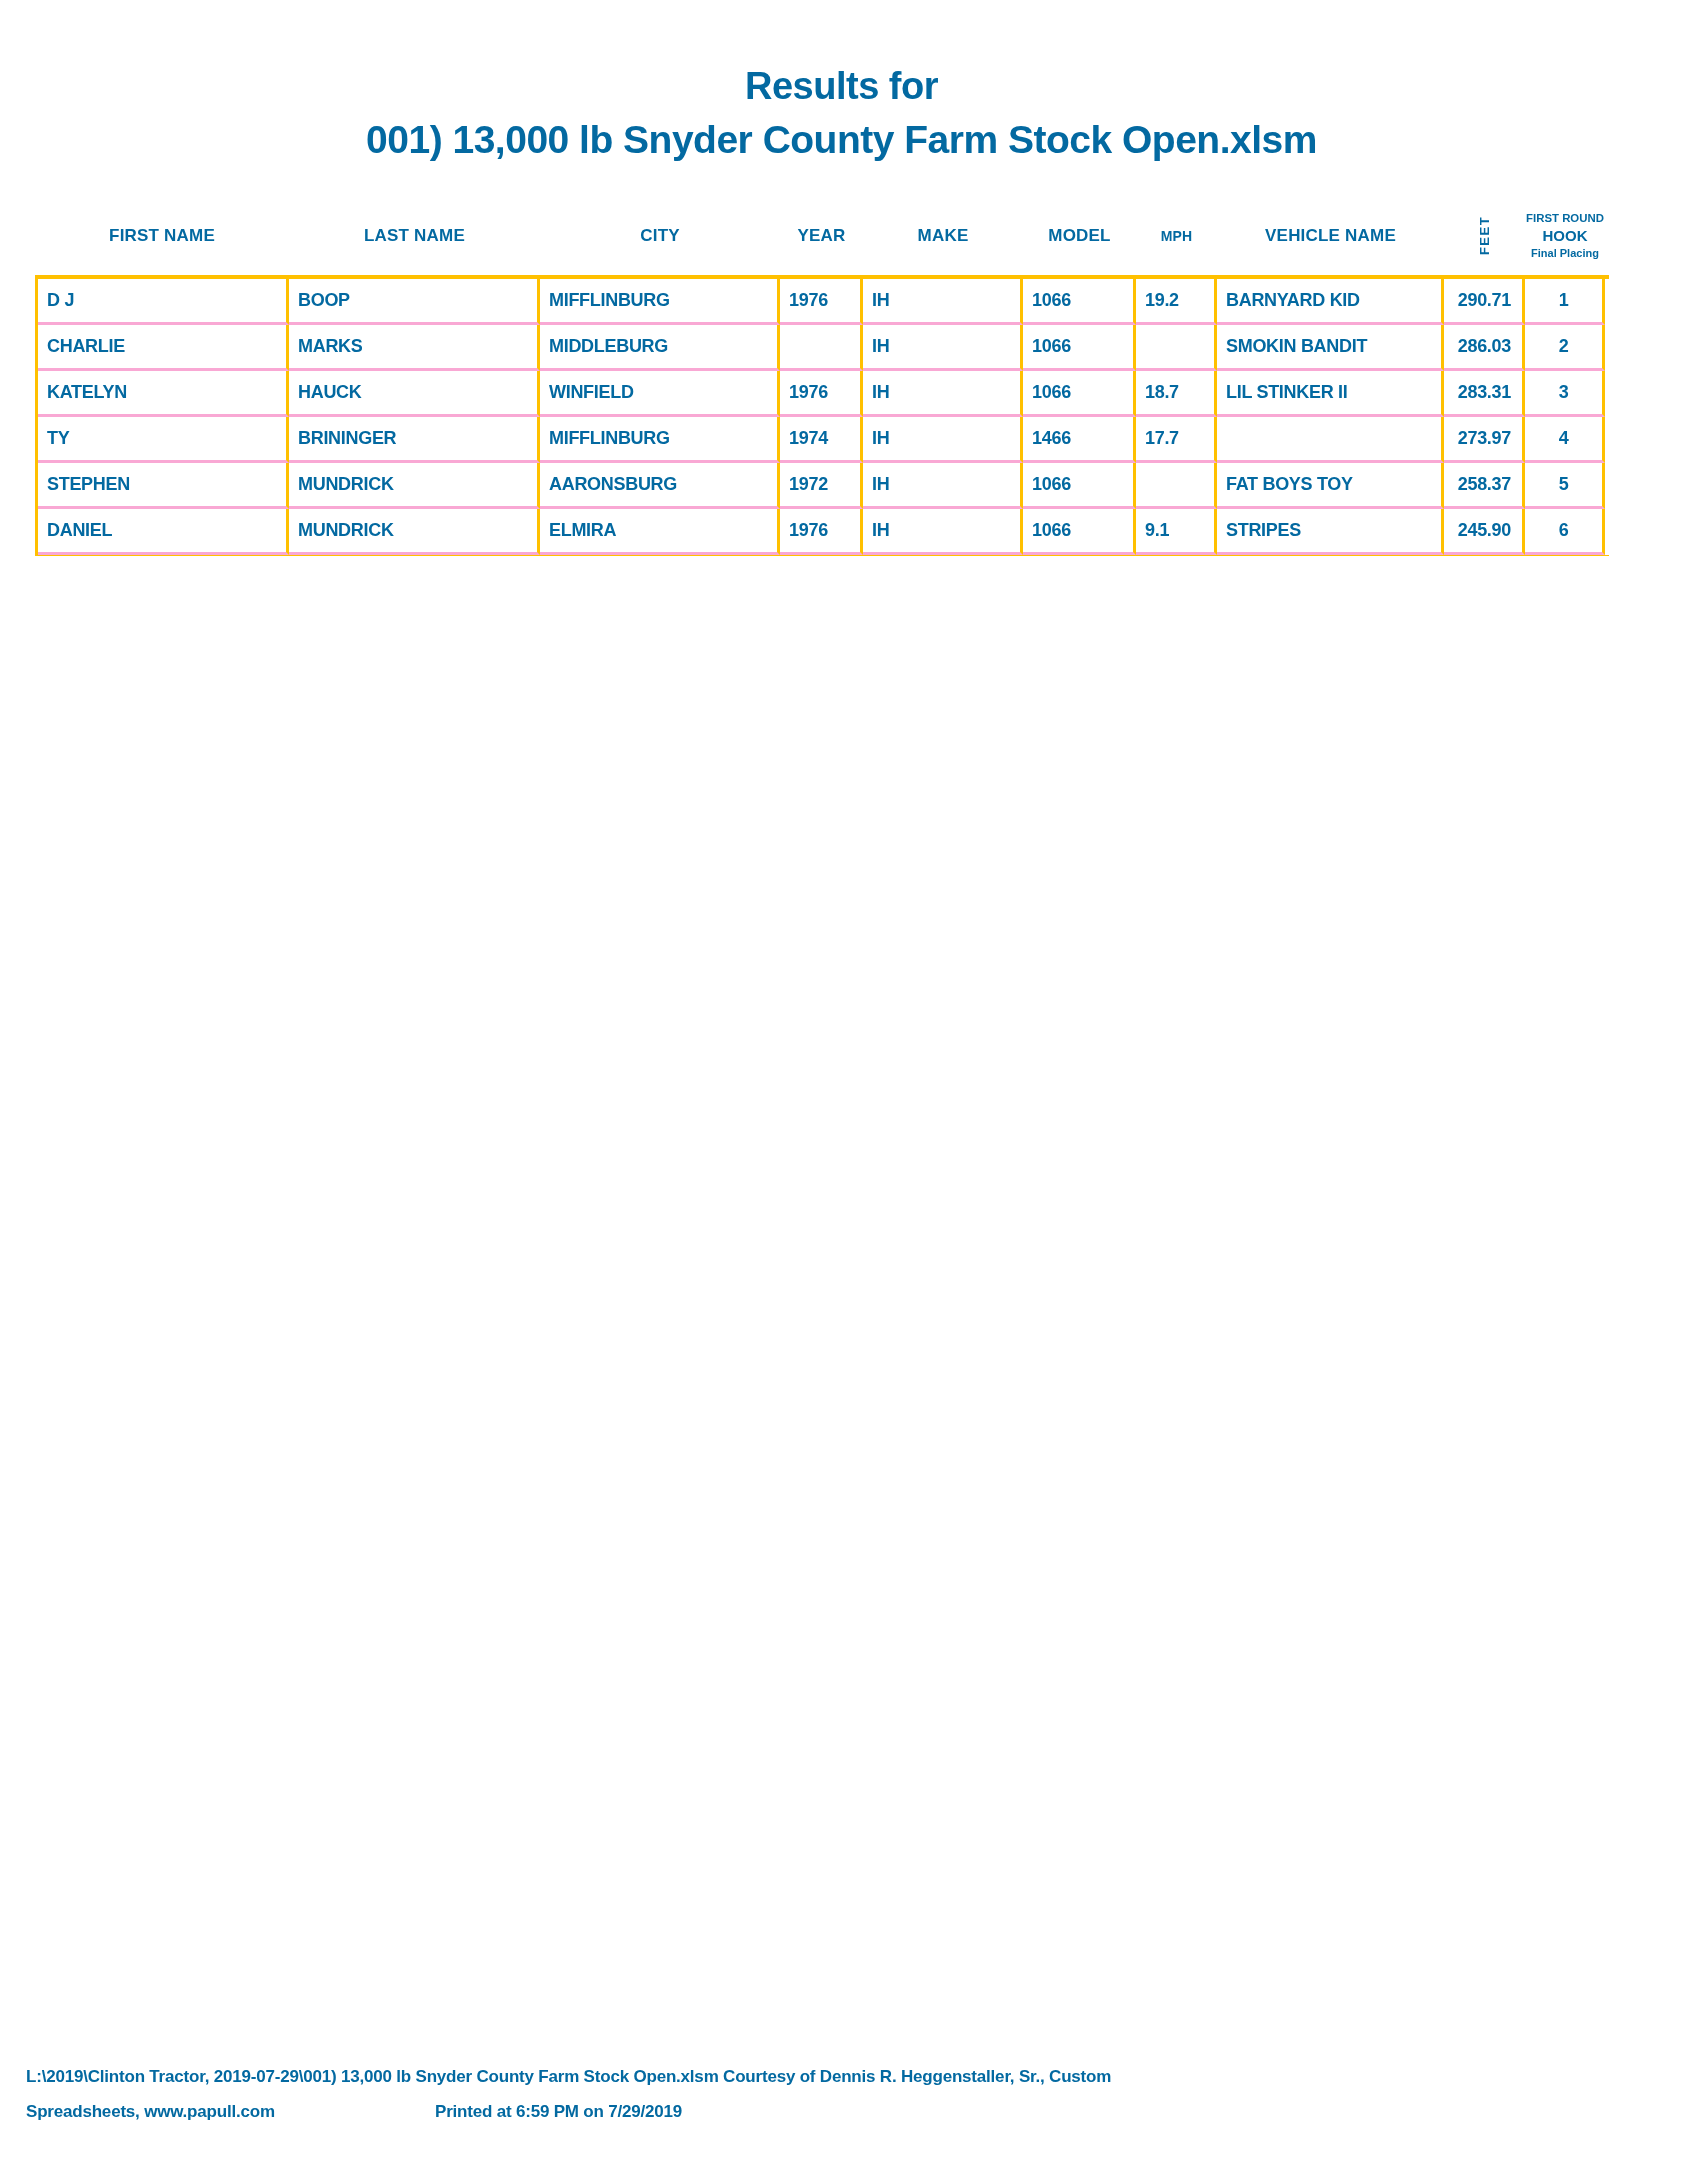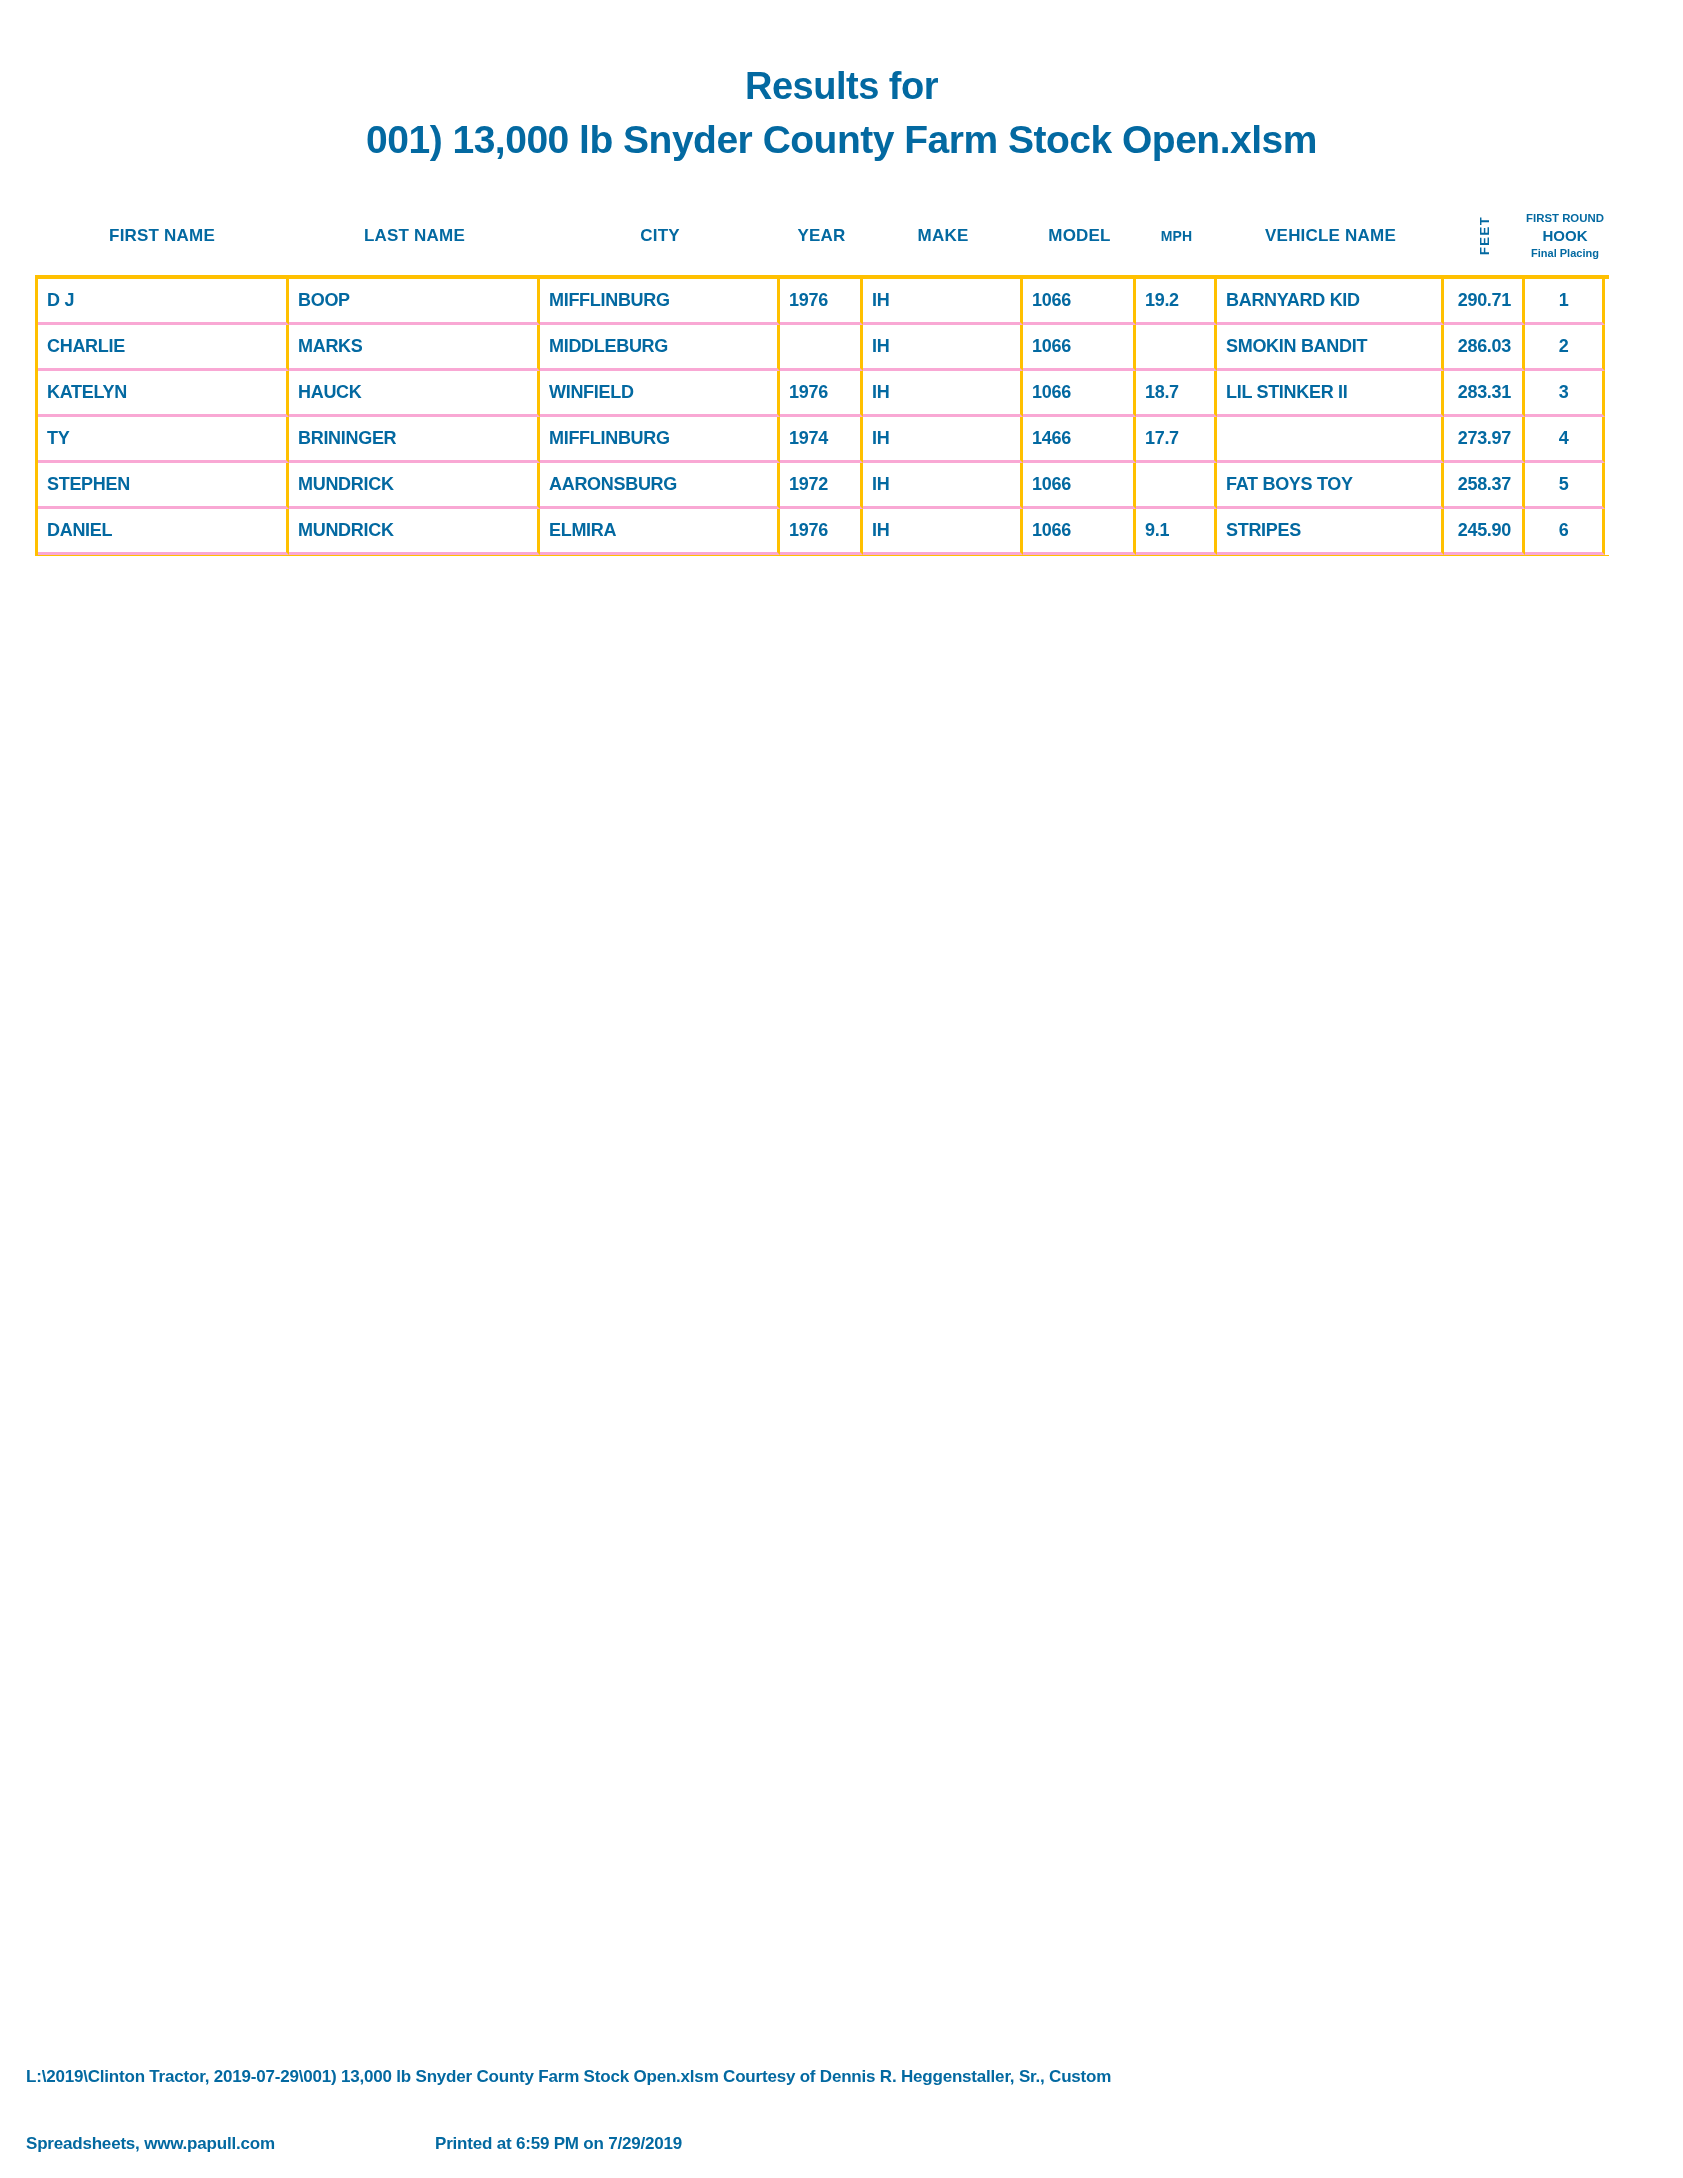--- a/index.html
+++ b/index.html
@@ -114,21 +114,21 @@
   .footer {
     position: absolute;
     left: 26px;
     top: 2059px;
     width: 1584px;
     font-weight: bold;
     font-size: 17px;
     line-height: 35px;
     letter-spacing: -0.2px;
   }
-  .footer-line2 { position: relative; margin-top: 32px; }
+  .footer-line2 { position: relative; }
   .footer-line2 .part2 {
     position: absolute;
     left: 409px;
     top: 0;
   }
 </style>
 </head>
 <body>
 
 <div class="page">

